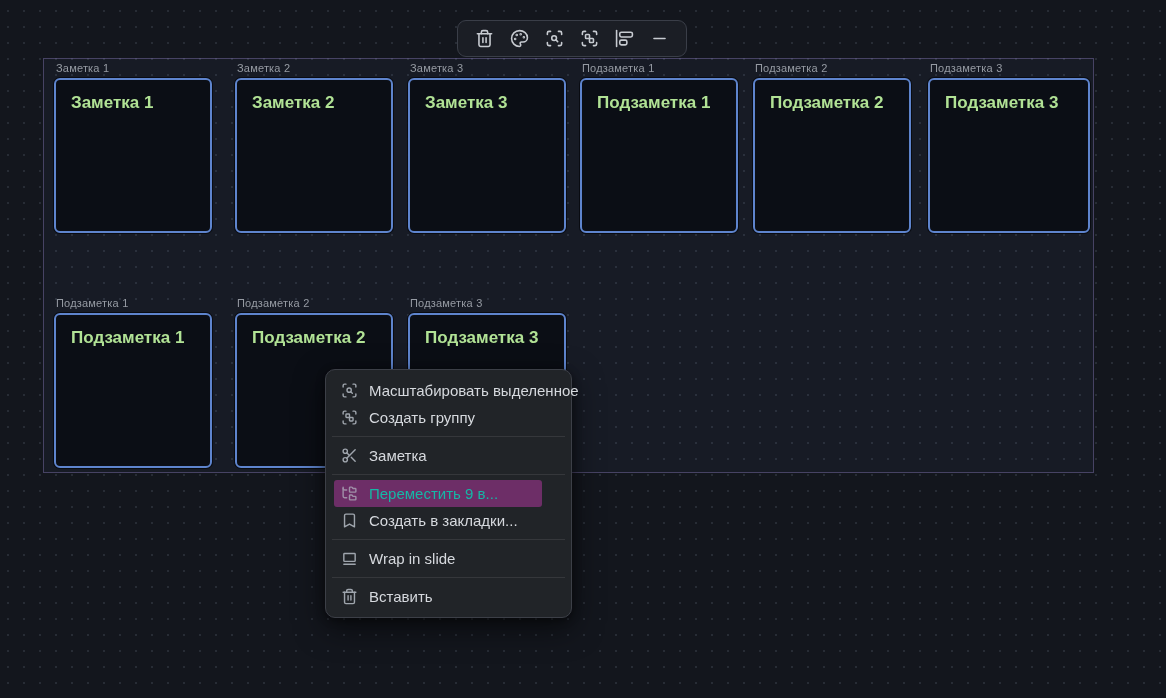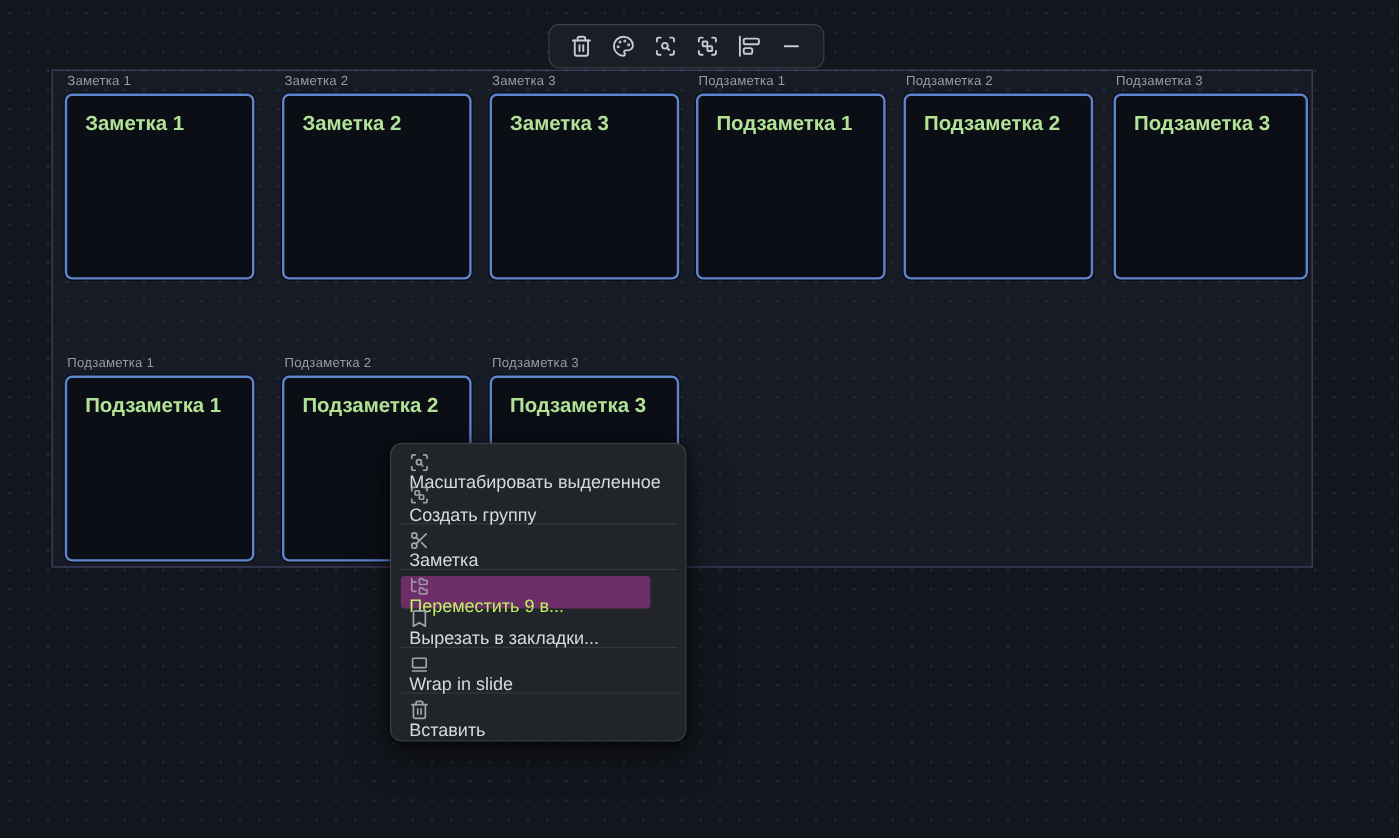--- a/index.html
+++ b/index.html
@@ -51,28 +51,28 @@
   .tb-btn svg { width:19px; height:19px; }
 
   
   .context-menu {
     position:absolute; left:325px; top:369px; width:247px;
     background:#212428; border:1px solid #3c3f47; border-radius:10px;
     box-shadow:0 10px 30px rgba(0,0,0,.55), 0 2px 8px rgba(0,0,0,.4);
     padding:7px 0; z-index:10;
   }
   .menu-item {
-    height:27px; display:flex; 
+    height:27px; display:flex; align-items:center; gap:11px;
     margin:0 8px; padding:0 7px; font-size:15px; color:#d6d9de;
-    border-radius:3px; cursor:pointer; white-space:nowrap;flex-direction:column;
+    border-radius:3px; cursor:pointer; white-space:nowrap;
   }
   .menu-item .mi-icon { width:17px; height:17px; flex:0 0 17px; color:#9fa5ad; display:flex; }
   .menu-item .mi-icon svg { width:17px; height:17px; }
   .menu-item.highlighted {
-    background:#6d2e67; margin-right:29px; color:#bef264;
+    background:#6d2e67; margin-right:29px; color:#14b8a6;
   }
   .menu-item.highlighted .mi-icon { color:#a08fa8; }
   .menu-divider { height:1px; background:rgba(255,255,255,.09); margin:5px 6px; }
 </style>
 </head>
 <body>
 
 <div class="selection-box"></div>
 
 <div class="card-label" style="left:56px;top:62px">Заметка 1</div>
@@ -224,21 +224,21 @@
         </svg>
     </span>
     <span>Переместить 9 в...</span>
   </div>
   <div class="menu-item">
     <span class="mi-icon">
       <svg viewBox="0 0 24 24" fill="none" stroke="currentColor" stroke-width="2" stroke-linecap="round" stroke-linejoin="round">
           <path d="m19 21-7-4-7 4V5a2 2 0 0 1 2-2h10a2 2 0 0 1 2 2Z"></path>
         </svg>
     </span>
-    <span>Вырезать в закладки...</span>
+    <span>Создать в закладки...</span>
   </div>
 
   <div class="menu-divider"></div>
 
   <div class="menu-item">
     <span class="mi-icon">
       <svg viewBox="0 0 24 24" fill="none" stroke="currentColor" stroke-width="2" stroke-linecap="round" stroke-linejoin="round">
           <rect x="4" y="5" width="16" height="11" rx="1"></rect>
           <path d="M4 20h16"></path>
         </svg>

